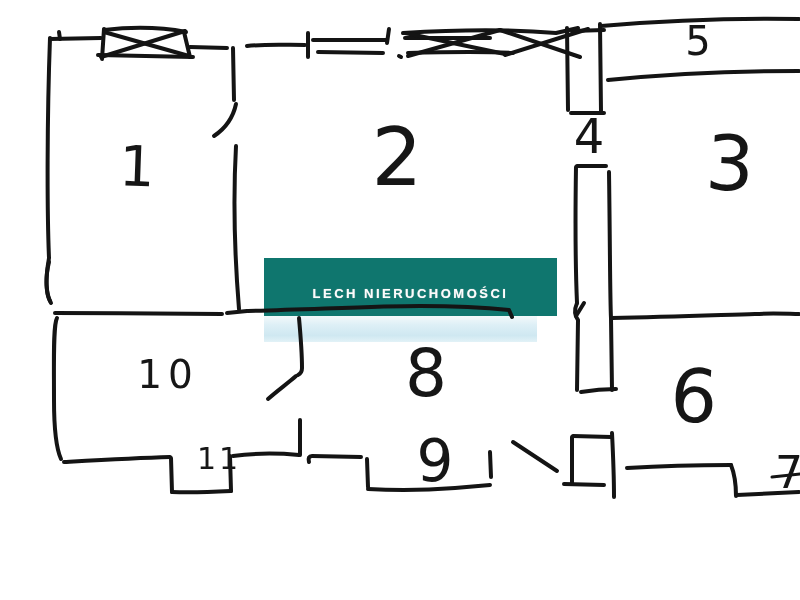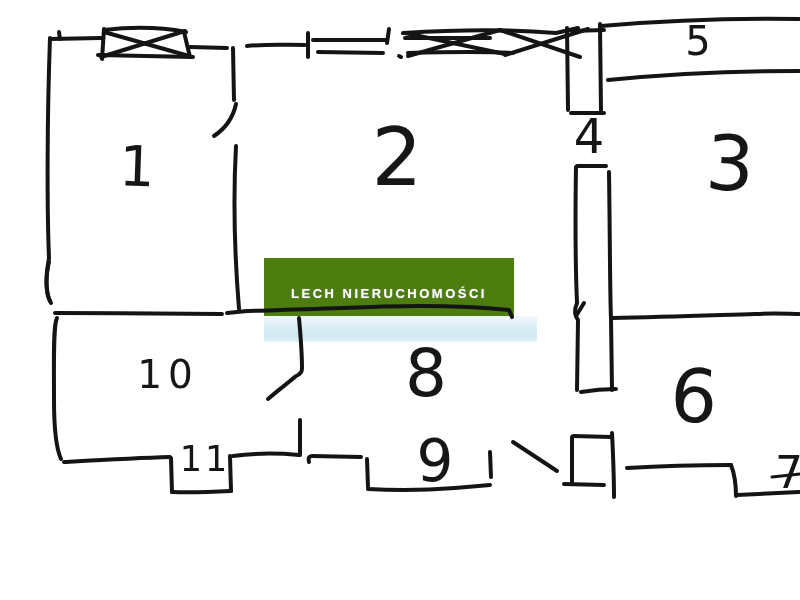--- a/index.html
+++ b/index.html
@@ -3,22 +3,22 @@
 <meta charset="utf-8">
 <style>
   html,body{margin:0;padding:0;}
   body{background:#888;font-family:"DejaVu Sans",sans-serif;}
   .canvas{
     position:relative;width:800px;height:600px;margin:0 auto;
     background:#ffffff;overflow:hidden;
   }
   
   .wm-gray{
-    position:absolute;left:264px;top:258px;width:250px;height:58px;
-    background:#4d7c0f;z-index:1;
+    position:absolute;left:264px;top:258px;width:273px;height:58px;
+    background:#0f766e;z-index:1;padding-left:20px;
   }
   .wm-text{
     position:absolute;left:0;right:0;top:28px;text-align:center;
     font-family:"Liberation Sans",sans-serif;font-weight:bold;
     font-size:13px;letter-spacing:2.5px;color:#fbfcfc;
     text-shadow:0 0 1px #c0c4c5;white-space:nowrap;
   }
   .wm-band{
     position:absolute;left:264px;top:316px;width:273px;height:26px;
     background:linear-gradient(180deg,#f3f9fb 0%,#ddeff6 35%,#cfe8f1 75%,#e2f2f7 100%);
@@ -37,21 +37,21 @@
   .lbl-1{left:137px;top:167px;font-size:56px;transform:translate(-50%,-50%) rotate(2deg);}
   .lbl-2{left:397px;top:158px;font-size:80px;}
   .lbl-3{left:730px;top:164px;font-size:76px;transform:translate(-50%,-50%) rotate(3deg);}
   .lbl-4{left:589px;top:136px;font-size:48px;}
   .lbl-5{left:698px;top:41px;font-size:40px;}
   .lbl-6{left:694px;top:396px;font-size:74px;transform:translate(-50%,-50%) rotate(4deg);}
   .lbl-7{left:789px;top:473px;font-size:44px;}
   .lbl-8{left:426px;top:374px;font-size:66px;}
   .lbl-9{left:435px;top:461px;font-size:58px;}
   .lbl-10{left:168px;top:374px;font-size:39px;letter-spacing:6px;}
-  .lbl-11{left:205px;top:459px;font-size:35px;letter-spacing:3px;}
+  .lbl-11{left:219px;top:459px;font-size:30px;letter-spacing:3px;}
 </style>
 </head>
 <body>
 
 <div class="canvas">
 
   <div class="wm-gray">
     <div class="wm-text">LECH NIERUCHOMOŚCI</div>
   </div>
   <div class="wm-band"></div>

